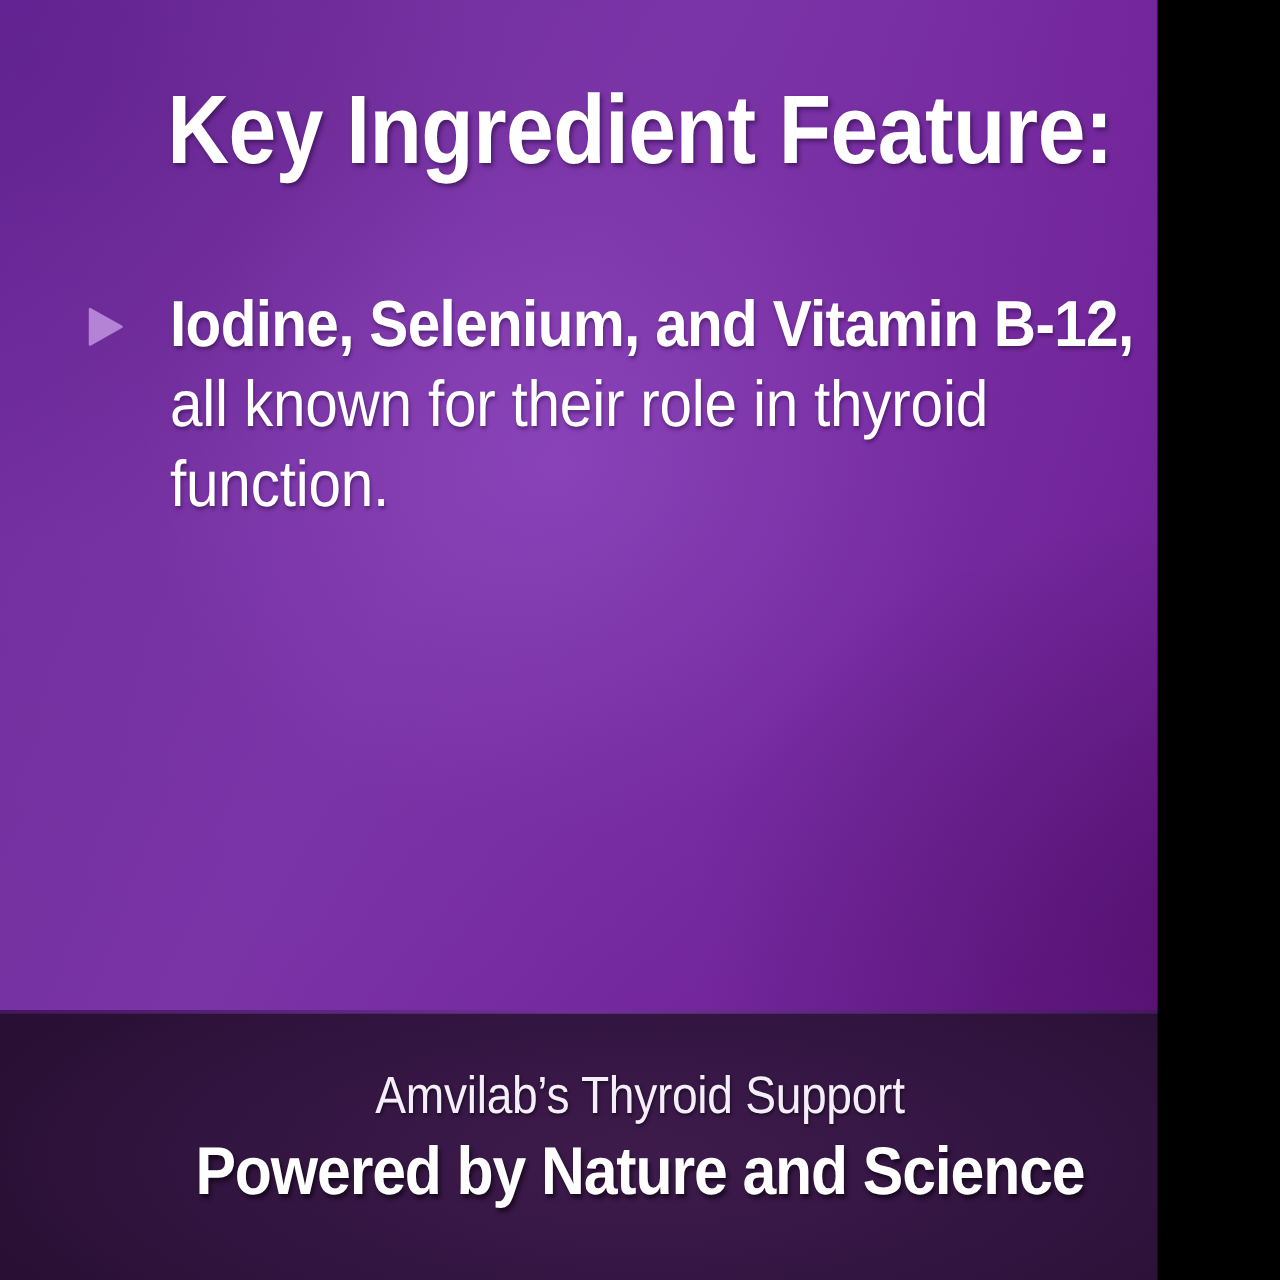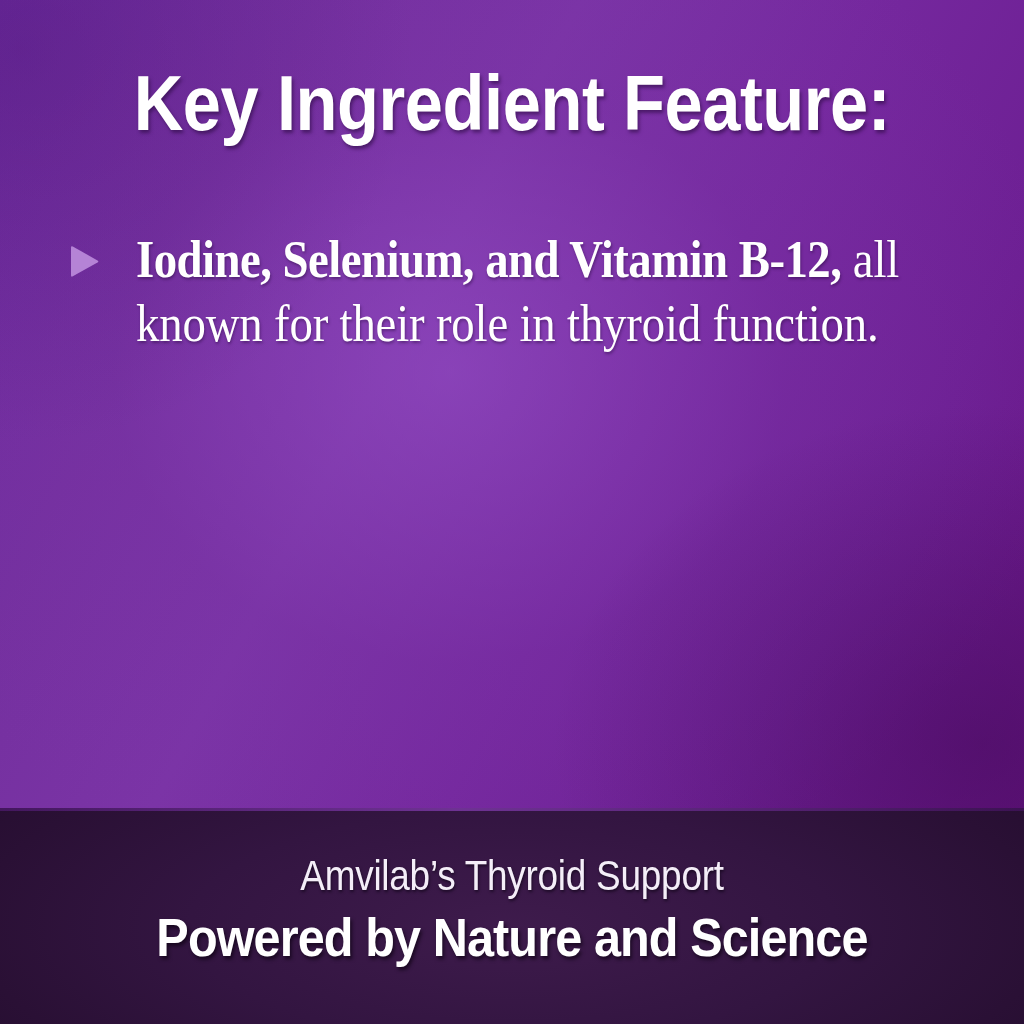--- a/index.html
+++ b/index.html
@@ -7,21 +7,21 @@
 
   html, body {
     width:1024px;
     height:1024px;
     overflow:hidden;
     background:#000;
   }
 
   .slide {
     position:relative;
-    width:1024px;
+    width:926px;
     height:1024px;
     font-family:"Liberation Sans", "DejaVu Sans", sans-serif;
     overflow:hidden;
   }
 
   
   .body-panel {
     position:absolute;
     left:0; top:0;
     width:1024px;
@@ -94,21 +94,20 @@
   .bullets {
     position:absolute;
     left:0; top:228px;
     width:1024px;
   }
   .bullet-row {
     position:relative;
     padding-left:136px;
     padding-right:80px;
     margin-bottom:48px;
-    font-family:Liberation Serif, serif;
   }
   .bullet-marker {
     position:absolute;
     left:66px;
     top:16px;
     width:36px;
     height:36px;
   }
   .bullet-marker svg { display:block; }
 

